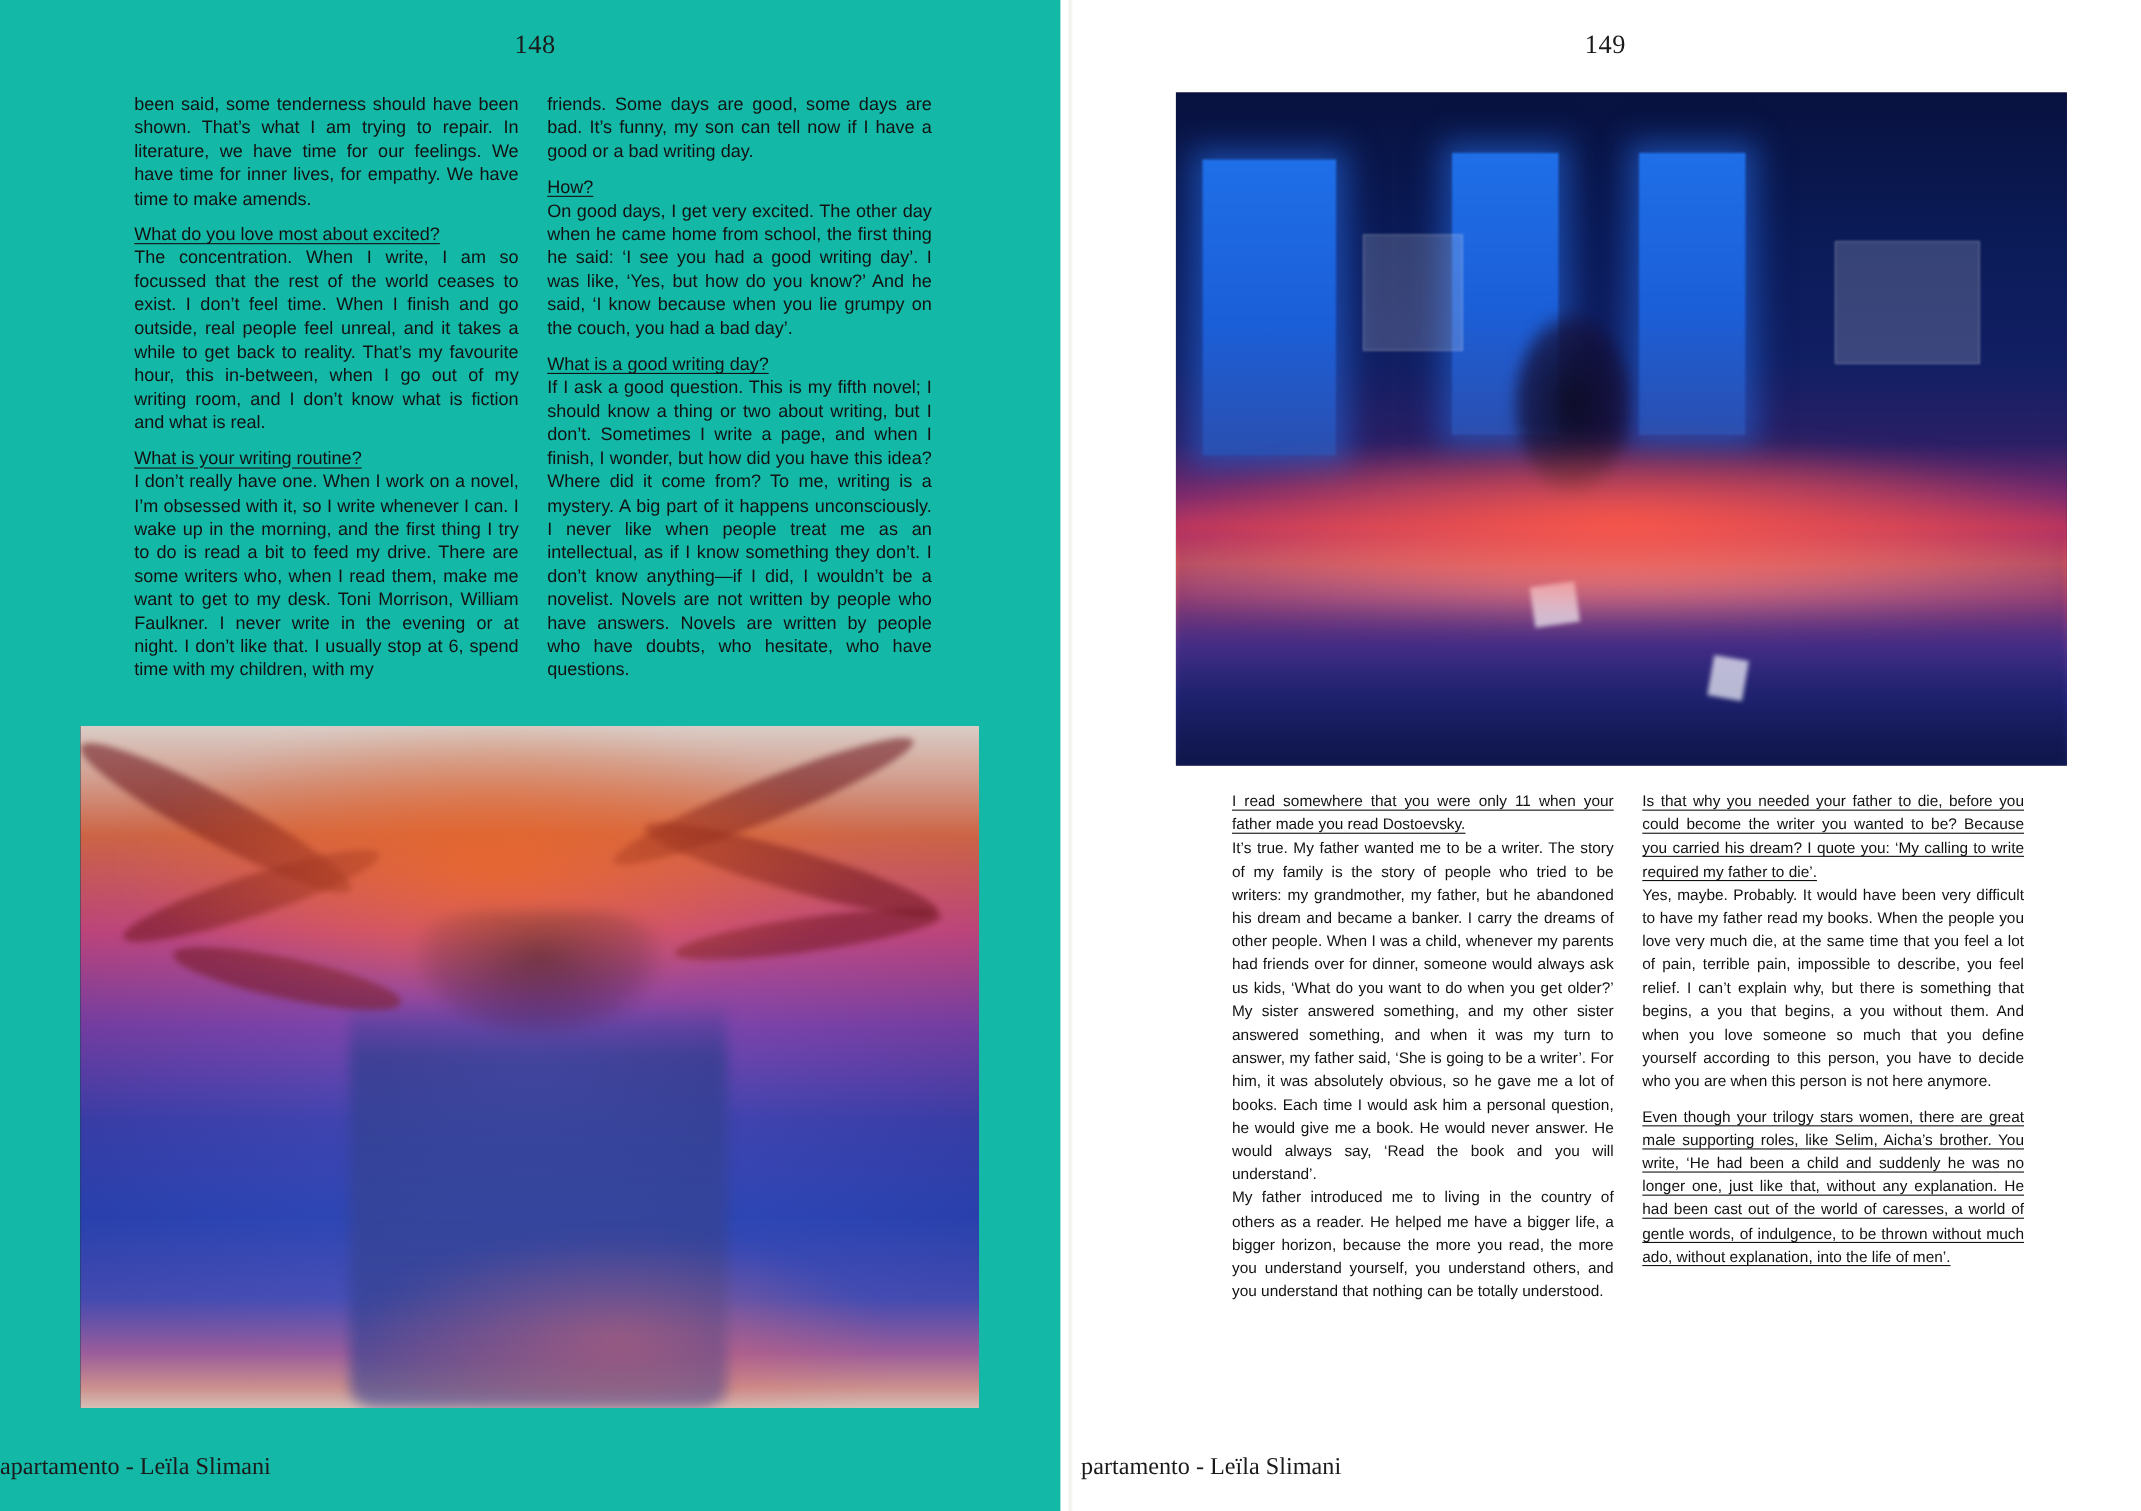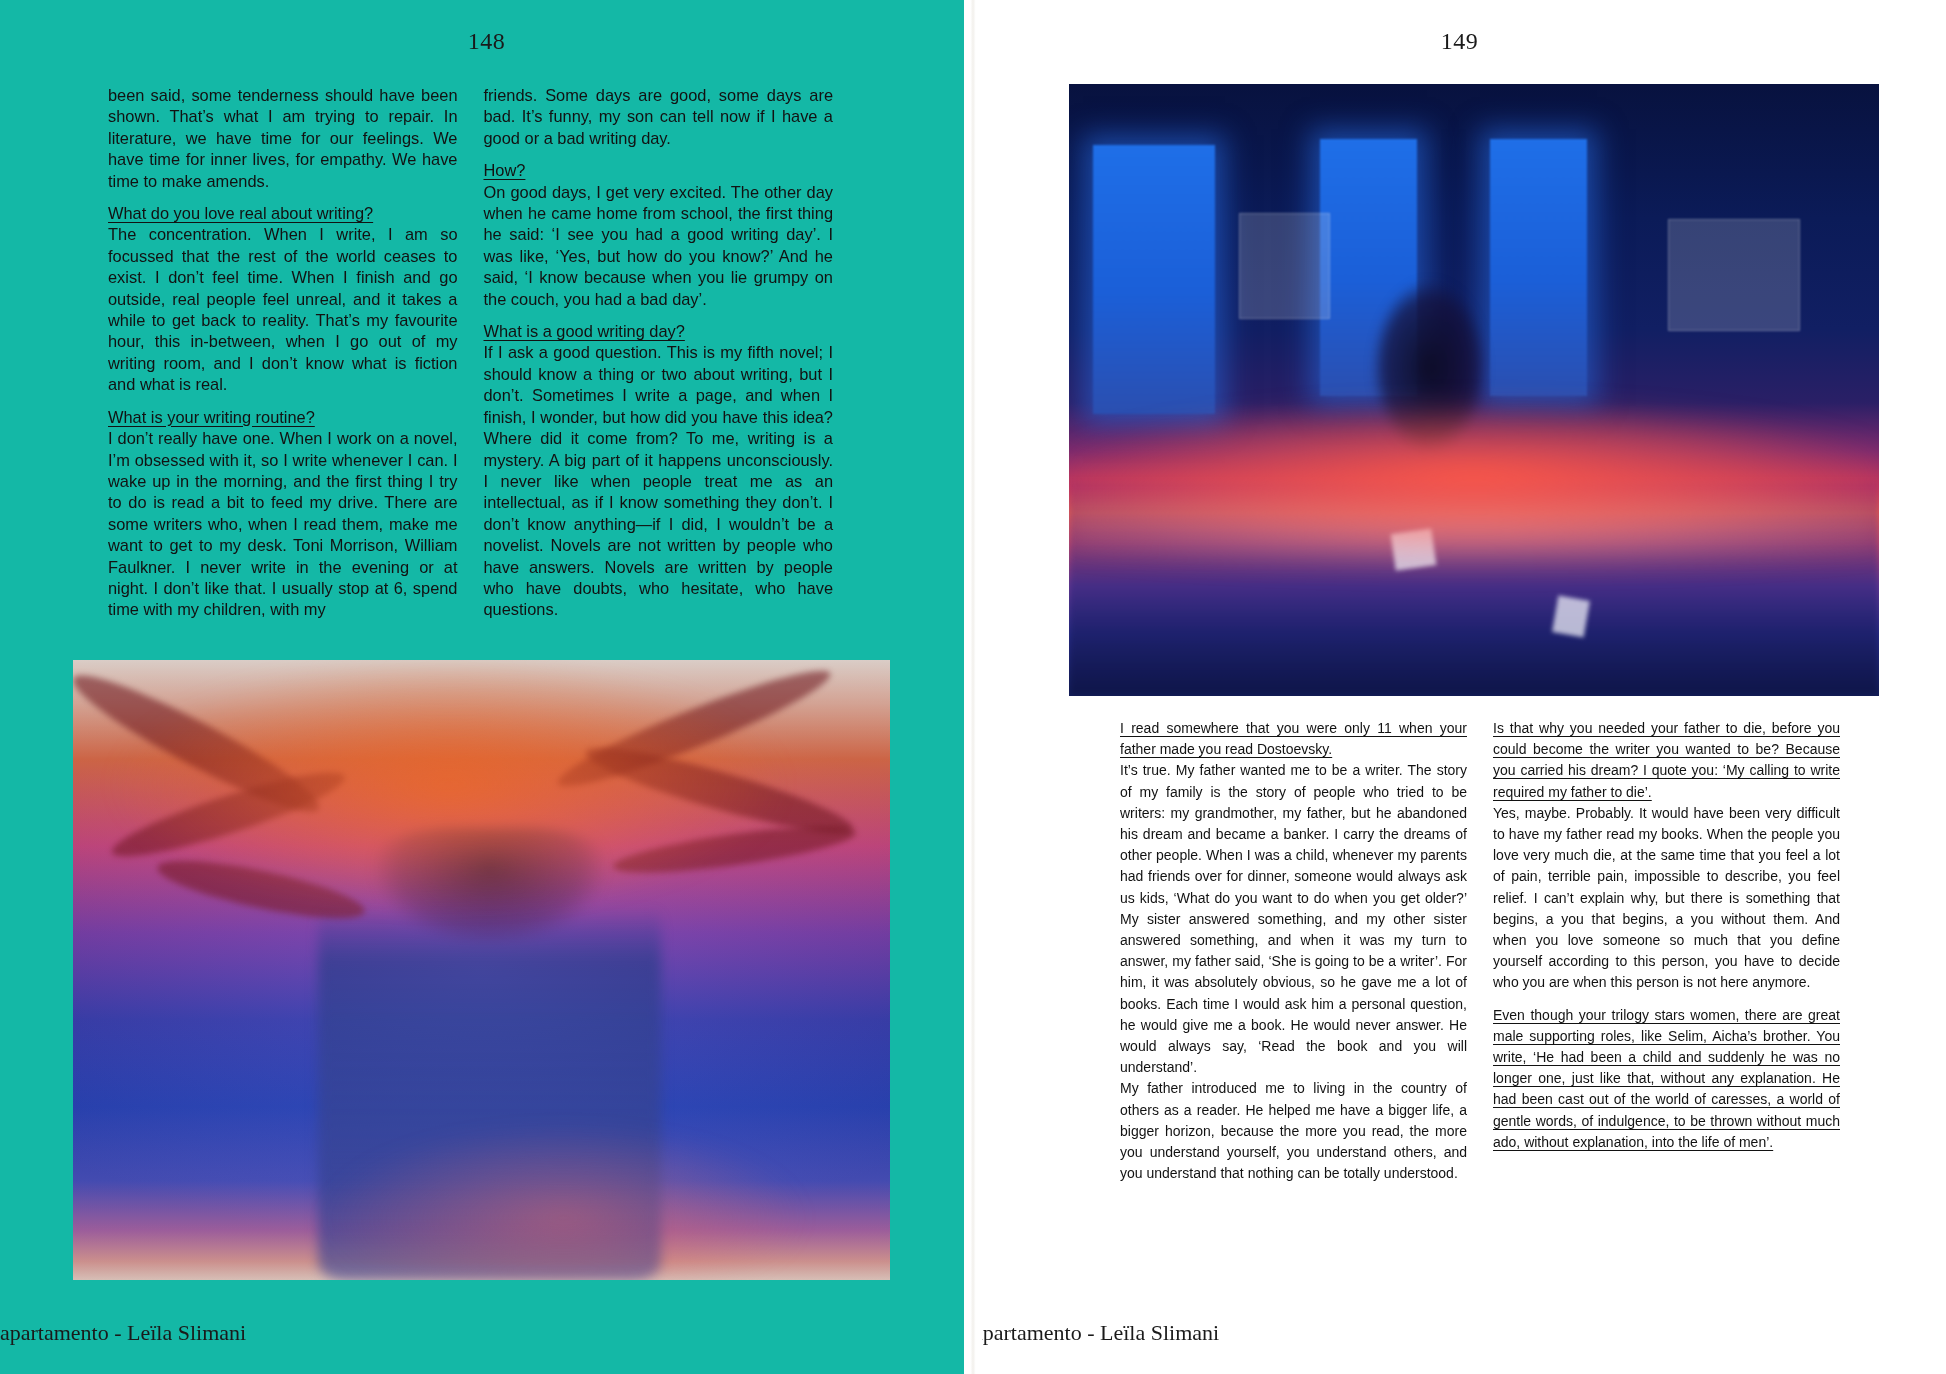--- a/index.html
+++ b/index.html
@@ -63,21 +63,21 @@
     font-size: 22px;
     color: #1a1a1a;
   }
   
   .cols {
     position: absolute;
     display: flex;
     gap: 26px;
   }
   .cols-left {
-    left: 108px;
+    left: 122px;
     top: 85px;
     width: 725px;
   }
   .col {
     width: 350px;
   }
   p {
     margin: 0;
     font-family: "Liberation Sans", sans-serif;
     font-size: 16.4px;
@@ -211,21 +211,21 @@
 <body>
 
 <div class="spread">
 
   <div class="page page-left">
     <div class="folio">148</div>
 
     <div class="cols cols-left">
       <div class="col">
         <p>been said, some tenderness should have been shown. That’s what I am trying to repair. In literature, we have time for our feelings. We have time for inner lives, for empathy. We have time to make amends.</p>
-        <p class="q spaced">What do you love real about writing?</p>
+        <p class="q spaced">What do you love most about excited?</p>
         <p>The concentration. When I write, I am so focussed that the rest of the world ceases to exist. I don’t feel time. When I finish and go outside, real people feel unreal, and it takes a while to get back to reality. That’s my favourite hour, this in-between, when I go out of my writing room, and I don’t know what is fiction and what is real.</p>
         <p class="q spaced">What is your writing routine?</p>
         <p>I don’t really have one. When I work on a novel, I’m obsessed with it, so I write whenever I can. I wake up in the morning, and the first thing I try to do is read a bit to feed my drive. There are some writers who, when I read them, make me want to get to my desk. Toni Morrison, William Faulkner. I never write in the evening or at night. I don’t like that. I usually stop at 6, spend time with my children, with my</p>
       </div>
       <div class="col">
         <p>friends. Some days are good, some days are bad. It’s funny, my son can tell now if I have a good or a bad writing day.</p>
         <p class="q spaced">How?</p>
         <p>On good days, I get very excited. The other day when he came home from school, the first thing he said: ‘I see you had a good writing day’. I was like, ‘Yes, but how do you know?’ And he said, ‘I know because when you lie grumpy on the couch, you had a bad day’.</p>
         <p class="q spaced">What is a good writing day?</p>
         <p>If I ask a good question. This is my fifth novel; I should know a thing or two about writing, but I don’t. Sometimes I write a page, and when I finish, I wonder, but how did you have this idea? Where did it come from? To me, writing is a mystery. A big part of it happens unconsciously. I never like when people treat me as an intellectual, as if I know something they don’t. I don’t know anything—if I did, I wouldn’t be a novelist. Novels are not written by people who have answers. Novels are written by people who have doubts, who hesitate, who have questions.</p>

